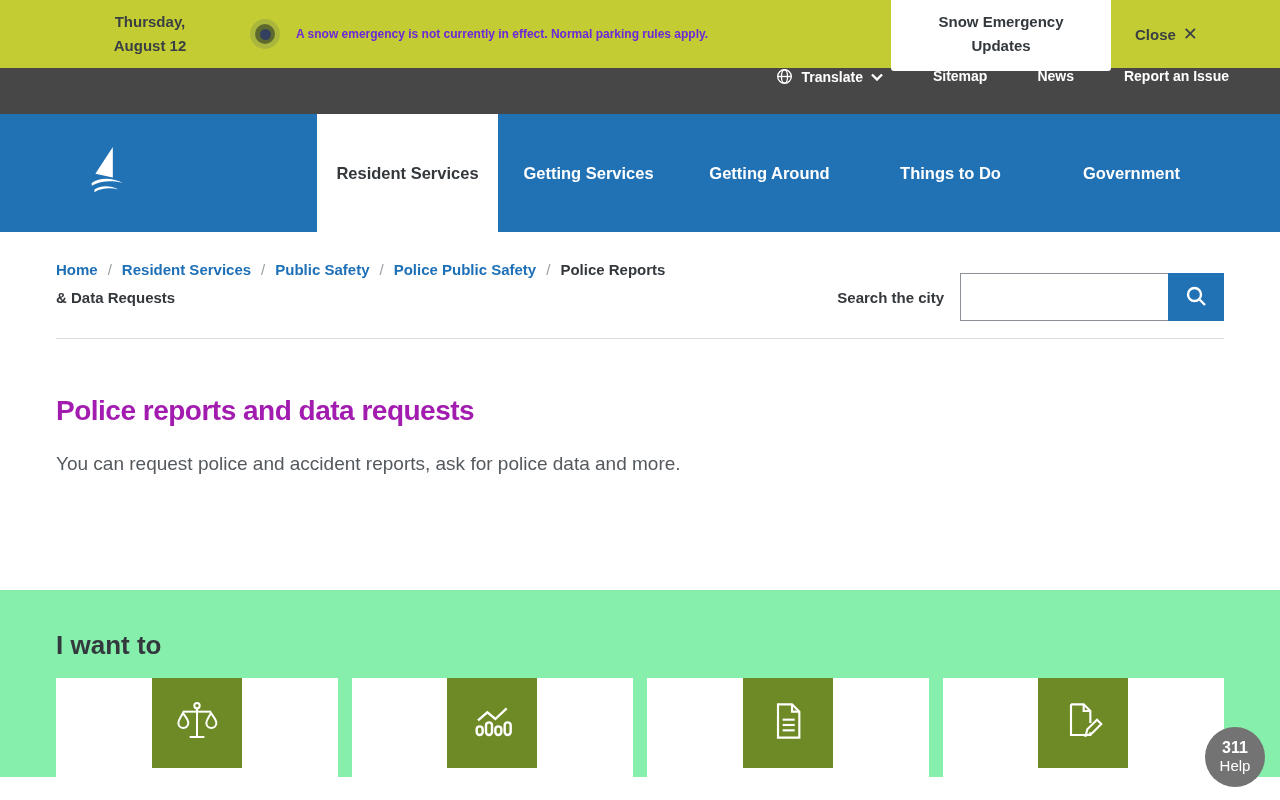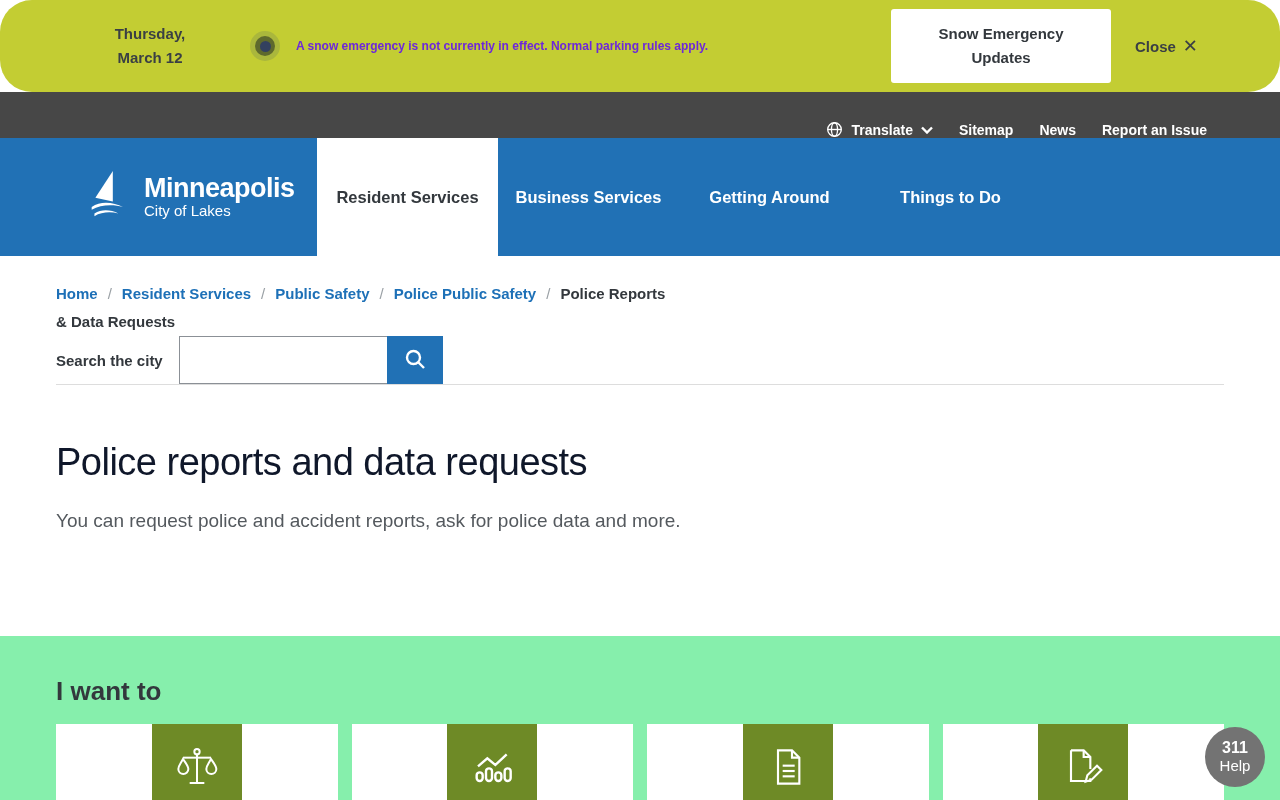--- a/index.html
+++ b/index.html
@@ -1,71 +1,71 @@
 <!DOCTYPE html>
 <html><head>
 <meta charset="utf-8">
 <style>
   * { margin:0; padding:0; box-sizing:border-box; }
   html,body { width:1280px; height:800px; overflow:hidden;
     font-family:"Liberation Sans", sans-serif; background:#fff; }
 
   
-  .alert-banner { height:92px; background:#c3cd33; display:flex; align-items:center;border-radius:32px; }
+  .alert-banner { height:68px; background:#c3cd33; display:flex; align-items:center; }
   .alert-date { width:120px; margin-left:90px; text-align:center;
     font-weight:700; font-size:15px; color:#3a3f44; line-height:24px; }
   .status-icon { width:30px; height:30px; border-radius:50%; background:#aab73c;
     margin:0 16px 0 40px; display:flex; align-items:center; justify-content:center; flex:0 0 auto; }
   .status-icon .ring { width:20px; height:20px; border-radius:50%; background:#5e692d;
     display:flex; align-items:center; justify-content:center; }
   .status-icon .core { width:11px; height:11px; border-radius:50%; background:#33415f; }
   .alert-message { width:545px; font-weight:700; font-size:12px; color:#6d28d9; line-height:28px; }
   .alert-button { margin-left:50px; width:220px; height:74px; background:#fff; border:none;
     border-radius:3px; font-family:inherit; font-weight:700; font-size:15px; color:#33383d;
     line-height:24px; cursor:pointer; padding:0 36px; }
   .alert-close { margin-left:24px; font-weight:700; font-size:15px; color:#3a3f44;
     cursor:pointer; display:flex; align-items:center; gap:7px; }
   .alert-close .x { font-weight:400; font-size:18px; }
 
   
-  .utility-bar { height:46px; background:#474747; display:flex; align-items:flex-end;
-    justify-content:flex-end; padding-right:73px; gap:26px; }
+  .utility-bar { height:46px; background:#474747; display:flex; align-items:flex-start;
+    justify-content:flex-end; padding-right:51px; gap:50px; }
   .utility-item { color:#fff; font-weight:700; font-size:14px; cursor:pointer;
     display:flex; align-items:center; gap:8px; }
   .utility-item svg { display:block; }
 
   
   .main-nav { height:118px; background:#2171b5; display:flex; }
   .logo { width:317px; display:flex; align-items:center; padding-left:88px; cursor:pointer; }
   .logo svg { flex:0 0 auto; }
   .logo-text { margin-left:10px; color:#fff; }
   .logo-name { font-weight:700; font-size:27px; line-height:28px; letter-spacing:-0.5px; }
   .logo-tag { font-weight:400; font-size:15px; line-height:18px; }
   .nav-items { display:flex; }
   .nav-item { width:181px; height:100%; display:flex; align-items:center; justify-content:center;
     color:#fff; font-weight:700; font-size:16.5px; cursor:pointer; text-align:center; }
   .nav-item.active { background:#fff; color:#33383d; }
 
   
-  .crumb-row { padding:24px 56px 0 56px; display:flex; justify-content:space-between; min-height:106px;flex-direction:column; }
+  .crumb-row { padding:24px 56px 0 56px; display:flex; justify-content:space-between; min-height:106px; }
   .breadcrumb { width:620px; font-size:15px; font-weight:700; line-height:28px; }
   .breadcrumb a { color:#1d70b7; text-decoration:none; cursor:pointer; }
   .crumb-sep { color:#9aa0a5; margin:0 10px; font-weight:400; }
   .crumb-current { color:#33383d; }
   .search-area { display:flex; align-items:center; margin-top:0; }
   .search-label { font-weight:700; font-size:15px; color:#33383d; margin-right:16px; }
   .search-input { width:208px; height:48px; border:1px solid #8b9096; border-right:none;
     font-size:16px; padding:0 10px; outline:none; }
   .search-btn { width:56px; height:48px; background:#2171b5; border:none; cursor:pointer;
     display:flex; align-items:center; justify-content:center; }
   .divider { border:none; border-top:1px solid #ddd; margin:0 56px; }
 
   
   .page-intro { height:251px; padding:56px 56px 0 56px; }
-  .page-title { font-size:38px; font-weight:400; color:#0f172a; letter-spacing:-0.5px; }
+  .page-title { font-size:28px; font-weight:700; color:#a21caf; letter-spacing:-0.5px; }
   .page-sub { margin-top:22px; width:640px; font-size:19px; line-height:30px;
     color:#54595e; font-weight:400; }
 
   
   .iwt-section { background:#86efac; height:187px; padding:40px 56px 0 56px; }
   .iwt-heading { font-size:26px; font-weight:700; color:#33383d; }
   .iwt-cards { display:flex; gap:14px; margin-top:17px; }
   .iwt-card { flex:1; background:#fff; height:160px; display:flex; justify-content:center;
     cursor:pointer; }
   .iwt-icon-box { width:90px; height:90px; background:#6e8a26; display:flex;
@@ -78,21 +78,21 @@
     font-family:inherit; line-height:18px; }
   .help-311 .n { font-weight:700; font-size:16px; }
   .help-311 .l { font-weight:400; font-size:15px; }
 </style>
 </head>
 <body>
 
 <div class="alert-banner">
   <div class="alert-date">
     <div>Thursday,</div>
-    <div>March 12</div>
+    <div>August 12</div>
   </div>
   <div class="status-icon">
     <div class="ring">
       <div class="core"></div>
     </div>
   </div>
   <div class="alert-message">A snow emergency is not currently in effect. Normal parking rules apply.</div>
   <button class="alert-button">Snow Emergency Updates</button>
   <div class="alert-close">
     <span>Close</span>
@@ -124,30 +124,27 @@
 <div class="main-nav">
   <div class="logo">
     <span>
       <svg width="46" height="52" viewBox="0 0 50 56" fill="#fff">
         <path d="M27 2 L27 35 L8 31 Z"></path>
         <path d="M23 16 L23 35 L11 35 Z" fill="#2171b5" stroke="none" opacity="0"></path>
         <path d="M4 41 C14 34 28 36 38 41 C28 38 14 38 4 44 Z"></path>
         <path d="M7 48 C15 43 25 44 33 48 C25 46 15 46 7 51 Z"></path>
       </svg>
     </span>
-    <div class="logo-text">
-      <div class="logo-name">Minneapolis</div>
-      <div class="logo-tag">City of Lakes</div>
-    </div>
   </div>
   <div class="nav-items">
     <div class="nav-item active">Resident Services</div>
-    <div class="nav-item">Business Services</div>
+    <div class="nav-item">Getting Services</div>
     <div class="nav-item">Getting Around</div>
     <div class="nav-item">Things to Do</div>
+    <div class="nav-item">Government</div>
   </div>
 </div>
 
 <div class="crumb-row">
   <div class="breadcrumb">
     <a>Home</a><span class="crumb-sep">/</span><a>Resident Services</a><span class="crumb-sep">/</span><a>Public Safety</a><span class="crumb-sep">/</span><a>Police Public Safety</a><span class="crumb-sep">/</span><span class="crumb-current">Police Reports &amp; Data Requests</span>
   </div>
   <div class="search-area">
     <span class="search-label">Search the city</span>
     <input class="search-input" type="text" value="" style="">

